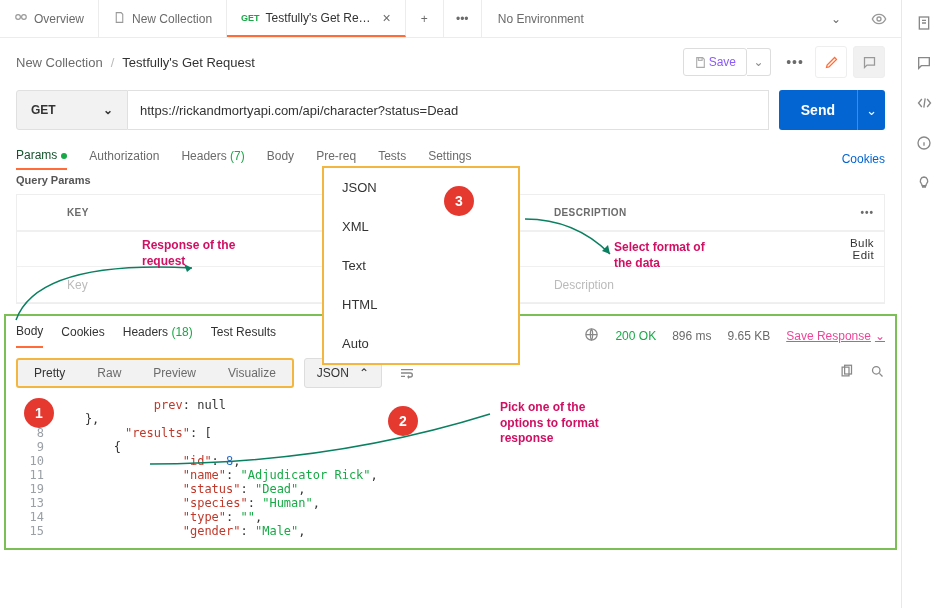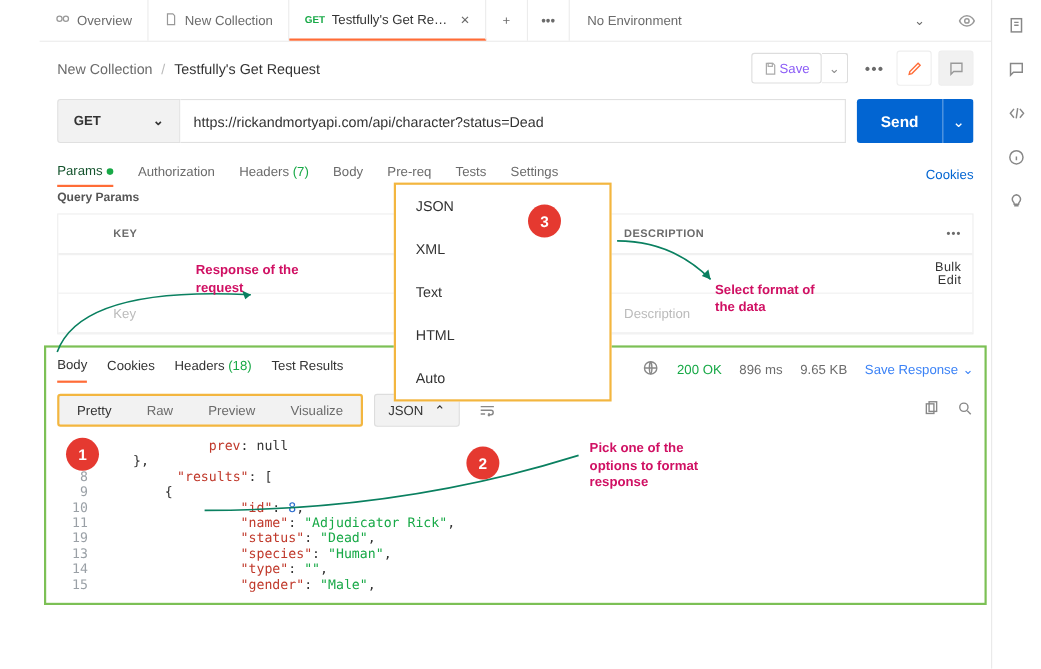--- a/index.html
+++ b/index.html
@@ -1,19 +1,19 @@
 <!DOCTYPE html>
 <html><head>
 <meta charset="utf-8">
 <style>
 * { box-sizing: border-box; margin: 0; padding: 0; }
 body { font-family: -apple-system, BlinkMacSystemFont, "Segoe UI", Arial, sans-serif; font-size: 12px; color: #333; background: #fff; width: 946px; height: 608px; overflow: hidden; }
 
 .app { display: flex; width: 946px; height: 608px; }
-.main { flex: 1; display: flex; flex-direction: column; border-right: 1px solid #e8e8e8; margin-left: 36px; }
+.main { flex: 1; display: flex; flex-direction: column; border-right: 1px solid #e8e8e8; }
 .right-rail { width: 44px; background: #fff; display: flex; flex-direction: column; align-items: center; padding-top: 14px; gap: 22px; }
 .right-rail .ic { width: 18px; height: 18px; display: flex; align-items: center; justify-content: center; color: #6b6b6b; cursor: pointer; }
 
 
 .tabs { display: flex; align-items: center; height: 38px; border-bottom: 1px solid #ececec; }
 .tab { display: flex; align-items: center; gap: 6px; padding: 0 14px; height: 100%; border-right: 1px solid #ececec; color: #6b6b6b; cursor: pointer; font-size: 12px; white-space: nowrap; }
 .tab.active { border-bottom: 2px solid #ff6c37; color: #333; }
 .tab .badge-get { font-size: 9px; font-weight: 600; color: #18a947; }
 .tab .close { margin-left: 6px; color: #6b6b6b; font-size: 14px; }
 .tab-icon-btn { width: 38px; display: flex; justify-content: center; align-items: center; height: 100%; border-right: 1px solid #ececec; color: #6b6b6b; cursor: pointer; }
@@ -61,21 +61,21 @@
 .dots3 { text-align: center; letter-spacing: 1px; }
 
 
 .resp { margin: 10px 4px 0 4px; border: 2px solid #7cc055; }
 .resp-tabs { display: flex; align-items: center; padding: 8px 10px 0; gap: 18px; font-size: 12px; }
 .resp-tab { color: #333; cursor: pointer; padding-bottom: 8px; }
 .resp-tab.active { border-bottom: 2px solid #ff6c37; }
 .resp-tab .count { color: #18a947; }
 .resp-status { margin-left: auto; display: flex; align-items: center; gap: 16px; color: #6b6b6b; }
 .resp-status .ok { color: #18a947; }
-.save-resp { color: #3b82f6; cursor: pointer; display:flex; gap:4px; }
+.save-resp { color: #ec4899; cursor: pointer; display:flex; gap:4px;text-decoration:underline; }
 
 .view-tabs-row { display:flex; align-items:center; padding: 10px; gap: 10px; }
 .view-tabs { display: flex; background: #f2f2f2; border-radius: 3px; border: 2px solid #f3b63f; }
 .view-tab { padding: 6px 16px; font-size: 12px; color: #6b6b6b; cursor: pointer; }
 .view-tab.active { color: #333; }
 .json-dd { display: flex; align-items: center; gap: 10px; border: 1px solid #ddd; background: #f2f2f2; height: 30px; padding: 0 12px; border-radius: 3px; cursor: pointer; font-weight: 500; font-size: 12px; }
 .wrap-btn { width: 30px; height: 30px; display:flex;align-items:center;justify-content:center; color:#6b6b6b; cursor:pointer; }
 .resp-icons { margin-left:auto; display:flex; gap:16px; color:#6b6b6b; }
 
 .code { font-family: "Menlo","Consolas",monospace; font-size: 12px; padding: 0 10px 10px; }
@@ -320,21 +320,21 @@
   <div class="dd-item">HTML</div>
   <div class="dd-item">Auto</div>
 </div>
 
 <div class="bub" style="top:398px;left:24px;">1</div>
 <div class="bub" style="top:406px;left:388px;">2</div>
 <div class="bub" style="top:186px;left:444px;">3</div>
 
 <div class="ann" style="top:238px;left:142px;width:110px;">Response of the request</div>
 <div class="ann" style="top:400px;left:500px;width:100px;">Pick one of the options to format response</div>
-<div class="ann" style="top:256px;left:614px;width:100px;">Select format of the data</div>
+<div class="ann" style="top:240px;left:614px;width:100px;">Select format of the data</div>
 
 <svg class="arrow" style="top:220px;left:8px;" width="230" height="110">
         <path d="M8 100 Q 30 40 184 48" fill="none" stroke="#0a8060" stroke-width="1.5"></path>
         <path d="M184 48 l-8 -4 l3 8 z" fill="#0a8060"></path>
       </svg>
 <svg class="arrow" style="top:404px;left:130px;" width="370" height="70">
         <path d="M360 10 Q 200 60 20 60" fill="none" stroke="#0a8060" stroke-width="1.5"></path>
       </svg>
 <svg class="arrow" style="top:214px;left:520px;" width="110" height="50">
         <path d="M5 5 Q 55 5 90 40" fill="none" stroke="#0a8060" stroke-width="1.5"></path>

